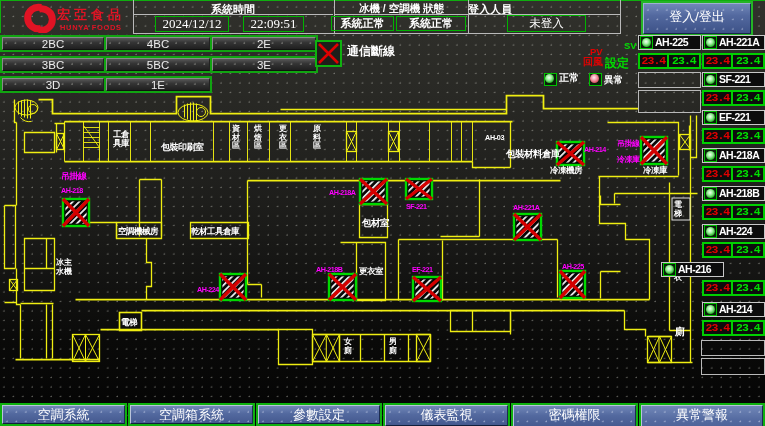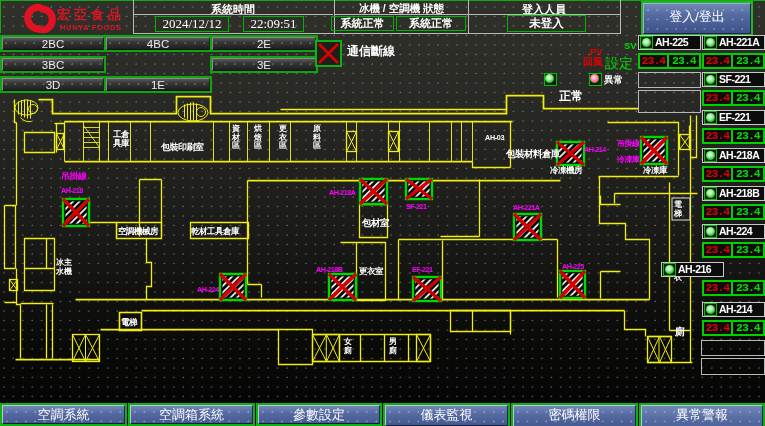--- a/index.html
+++ b/index.html
@@ -269,24 +269,24 @@
 
 <div class="wbox" style="left:335px;top:0px;width:133px;height:33px;border-top:none;border-left:none"></div>
 <div class="hdrT" style="left:335px;top:2px;width:133px;text-align:center;font-size:10.5px">冰機 / 空調機 狀態</div>
 <div class="abs" style="left:335px;top:14px;width:133px;border-top:1px solid #b9b9b9"></div>
 
 <div class="gbox" style="left:331px;top:16px;width:61px;height:13px;font-size:11px;line-height:13px;font-weight:bold">系統正常</div>
 
 <div class="gbox" style="left:396px;top:16px;width:68px;height:13px;font-size:11px;line-height:13px;font-weight:bold">系統正常</div>
 
 <div class="wbox" style="left:468px;top:0px;width:152px;height:33px;border-top:none;border-left:none"></div>
-<div class="hdrT" style="left:468px;top:2px;width:152px;text-align:center">登入人員</div>
+<div class="hdrT" style="left:468px;top:2px;width:152px;">登入人員</div>
 <div class="abs" style="left:468px;top:14px;width:152px;border-top:1px solid #b9b9b9"></div>
 
-<div class="gbox" style="left:507px;top:15px;width:77px;height:15px;font-size:11.5px;line-height:15px;font-weight:bold">未登入</div>
+<div class="gbox" style="left:507px;top:15px;width:77px;height:15px;font-size:11.5px;line-height:15px;font-weight:normal">未登入</div>
 
 <div class="abs" style="left:641px;top:1px;width:108px;height:31px;border:2px solid #25b425">
 <div style="width:100%;height:100%;box-sizing:border-box;border:1px solid #9db0d0;border-right-color:#16264a;border-bottom-color:#16264a;background-image:radial-gradient(circle at 4px 6px, rgba(235,240,255,.5) .6px, rgba(0,0,0,0) 1.05px),linear-gradient(180deg,#7187b8 0%,#53699f 40%,#3d5288 100%);background-size:9.45px 9.5px,100% 100%;color:#fff;font-size:13px;text-align:center;line-height:26px">登入/登出</div>
 </div>
 
 <div class="btn" style="left:0px;top:35px;width:102px;height:13px">
       <div>2BC</div>
     </div>
 
 <div class="btn" style="left:104px;top:35px;width:104px;height:13px">
@@ -294,20 +294,23 @@
     </div>
 
 <div class="btn" style="left:210px;top:35px;width:104px;height:13px">
       <div>2E</div>
     </div>
 
 <div class="btn" style="left:0px;top:56px;width:102px;height:13px">
       <div>3BC</div>
     </div>
 
+<div class="btn" style="left:104px;top:56px;width:104px;height:13px">
+      <div>5BC</div>
+    </div>
 
 <div class="btn" style="left:210px;top:56px;width:104px;height:13px">
       <div>3E</div>
     </div>
 
 <div class="btn" style="left:0px;top:76px;width:102px;height:13px">
       <div>3D</div>
     </div>
 
 <div class="btn" style="left:104px;top:76px;width:104px;height:13px">
@@ -321,26 +324,26 @@
 </div>
 
 <div class="wt" style="left:347px;top:47px;font-size:12px">通信斷線</div>
 
 <div class="abs" style="left:590px;top:46px;color:#e00000;font-weight:bold;font-size:9.5px">PV</div>
 
 <div class="abs" style="left:624px;top:40px;color:#00dd00;font-weight:bold;font-size:9.5px">SV</div>
 
 <div class="abs" style="left:583px;top:55px;color:#e00000;font-weight:bold;font-size:10px">回風</div>
 
-<div class="abs" style="left:605px;top:55px;color:#00dd00;font-weight:normal;font-size:14px">設定</div>
+<div class="abs" style="left:605px;top:55px;color:#00dd00;font-weight:bold;font-size:12px">設定</div>
 
 <div class="led" style="left:544px;top:73px">
       <i></i>
     </div>
-<div class="wt" style="left:559px;top:92px;font-size:12px">正常</div>
+<div class="wt" style="left:559px;top:73px;font-size:10px">正常</div>
 
 <div class="led red" style="left:589px;top:73px">
       <i></i>
     </div>
 <div class="wt" style="left:604px;top:75px;font-size:9.5px">異常</div>
 
 <div class="eqn" style="left:638px;top:35px;width:61px;height:13px">
       <span style="position:absolute;left:1px;top:0px;width:11px;height:11px;border:1px solid #00c000;background:#0a1f0a">
         <i style="position:absolute;left:1px;top:1px;width:9px;height:9px;border-radius:50%;display:block;background:radial-gradient(circle at 45% 40%, #f4fff4 0%, #9cf09c 35%, #1fae1f 75%, #0a6b0a 100%)"></i>
       </span>

